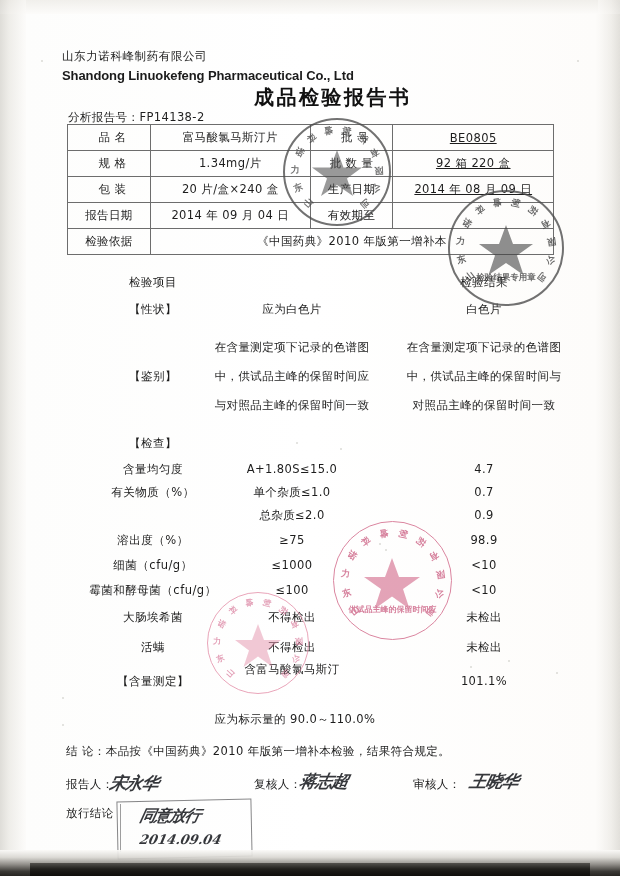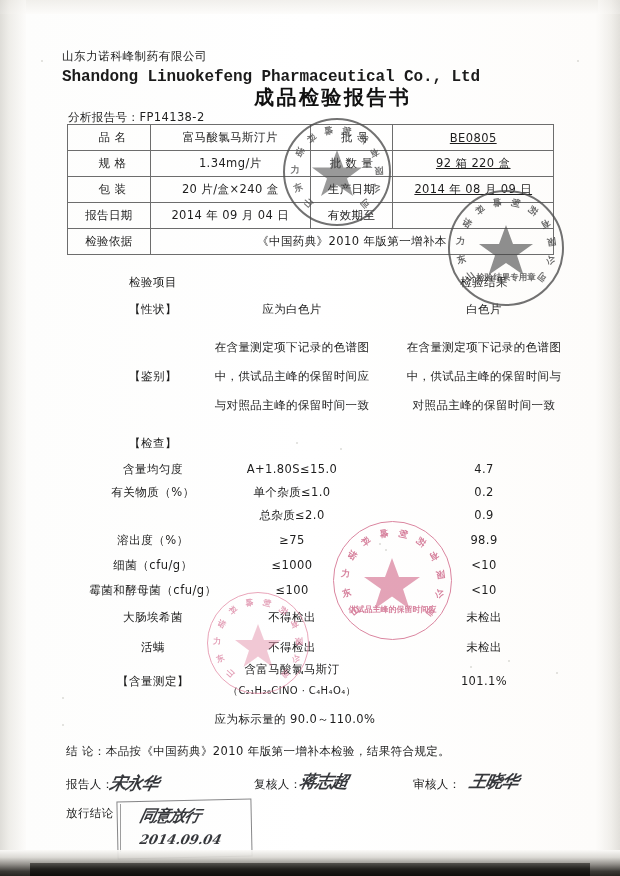--- a/index.html
+++ b/index.html
@@ -51,22 +51,22 @@
   .content{position:absolute;left:0;top:0;width:620px;height:876px;border-radius:10px;}
 
   
   .co-cn{
     position:absolute;left:62px;top:49px;
     font-size:11.5px;letter-spacing:.6px;color:#232323;
     font-family:"DejaVu Sans","Liberation Sans",sans-serif;
   }
   .co-en{
     position:absolute;left:62px;top:68px;
-    font-size:16px;font-weight:bold;letter-spacing:-.1px;color:#1b1b1b;
-    font-family:Liberation Mono, monospace;
+    font-size:13px;font-weight:bold;letter-spacing:-.1px;color:#1b1b1b;
+    font-family:Liberation Sans, sans-serif;
   }
   .doc-title{
     position:absolute;left:254px;top:84px;
     font-size:20px;font-weight:bold;letter-spacing:2.5px;color:#111;
   }
   .report-no{
     position:absolute;left:68px;top:110px;
     font-size:11.5px;letter-spacing:.4px;color:#1f1f1f;
   }
 
@@ -233,21 +233,21 @@
     <div class="col-res" style="top:398px">对照品主峰的保留时间一致</div>
 
     <div class="col-item" style="top:436px">【检查】</div>
 
     <div class="col-item" style="top:462px">含量均匀度</div>
     <div class="col-spec" style="top:462px">A+1.80S≤15.0</div>
     <div class="col-res" style="top:462px">4.7</div>
 
     <div class="col-item" style="top:485px">有关物质（%）</div>
     <div class="col-spec" style="top:485px">单个杂质≤1.0</div>
-    <div class="col-res" style="top:485px">0.2</div>
+    <div class="col-res" style="top:485px">0.7</div>
 
     <div class="col-item" style="top:508px"></div>
     <div class="col-spec" style="top:508px">总杂质≤2.0</div>
     <div class="col-res" style="top:508px">0.9</div>
 
     <div class="col-item" style="top:533px">溶出度（%）</div>
     <div class="col-spec" style="top:533px">≥75</div>
     <div class="col-res" style="top:533px">98.9</div>
 
     <div class="col-item" style="top:558px">细菌（cfu/g）</div>
@@ -261,21 +261,20 @@
     <div class="col-item" style="top:610px">大肠埃希菌</div>
     <div class="col-spec" style="top:610px">不得检出</div>
     <div class="col-res" style="top:610px">未检出</div>
 
     <div class="col-item" style="top:640px">活螨</div>
     <div class="col-spec" style="top:640px">不得检出</div>
     <div class="col-res" style="top:640px">未检出</div>
 
     <div class="col-item" style="top:674px">【含量测定】</div>
     <div class="col-spec" style="top:662px">含富马酸氯马斯汀</div>
-    <div class="col-spec" style="top:684px;font-size:10px">（C₂₁H₂₆ClNO · C₄H₄O₄）</div>
     <div class="col-spec" style="top:712px;left:170px;width:250px">应为标示量的 90.0～110.0%</div>
     <div class="col-res" style="top:674px">101.1%</div>
 
     <div class="concl">结  论：本品按《中国药典》2010 年版第一增补本检验，结果符合规定。</div>
 
     <div class="sig-lbl" style="left:66px;top:777px">报告人：</div>
     <div class="hw" style="left:110px;top:772px;font-size:17px">宋永华</div>
 
     <div class="sig-lbl" style="left:254px;top:777px">复核人：</div>
     <div class="hw" style="left:300px;top:770px;font-size:17px">蒋志超</div>

